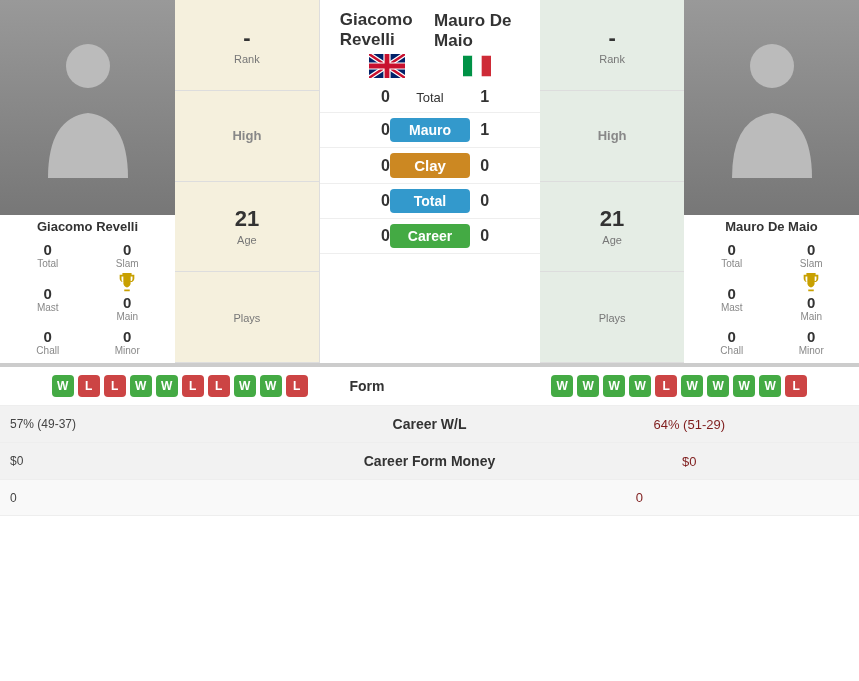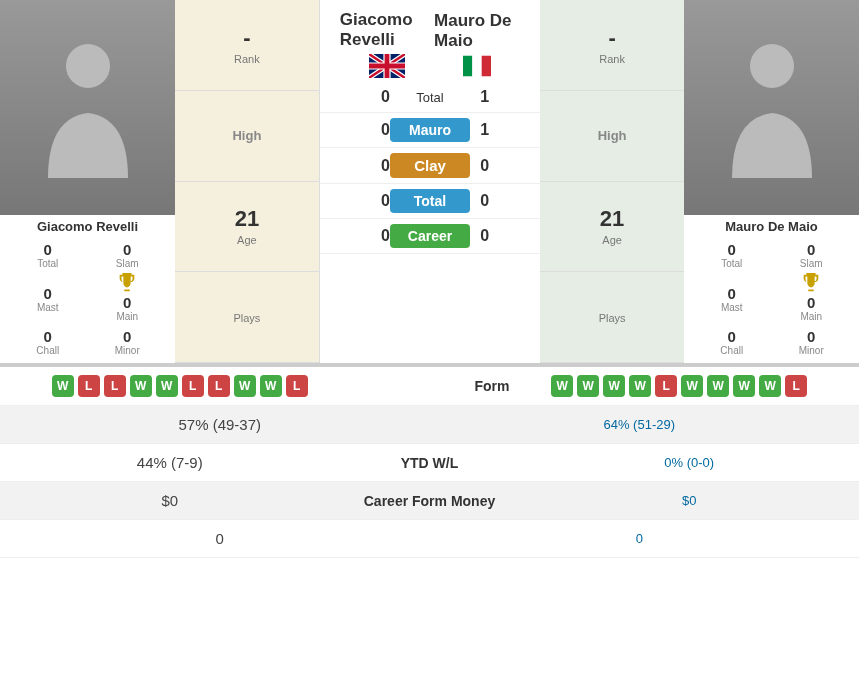--- a/index.html
+++ b/index.html
@@ -39,21 +39,21 @@
 
     .form-right {
       flex: 1;
       display: flex;
       gap: 4px;
       justify-content: center;
     }
 
     .form-label {
       width: 160px;
-      text-align: right;
+      text-align: left;
       font-weight: bold;
       font-size: 14px;
     }
 
     .form-badge {
       width: 22px;
       height: 22px;
       border-radius: 4px;
       display: flex;
       align-items: center;
@@ -73,30 +73,29 @@
       border-bottom: 1px solid #eee;
       background: #f9f9f9;
     }
 
     .data-row:nth-child(even) {
       background: #fff;
     }
 
     .data-left {
       flex: 1;
-      text-align: center;
-      font-size: 15px;
+      font-size: 12px;
       color: #444;
     }
 
     .data-right {
       flex: 1;
       text-align: center;
       font-size: 13px;
-      color: #0369a1;
+      color: #7f1d1d;
     }
 
     .data-center-label {
       width: 200px;
       text-align: center;
       font-weight: bold;
       font-size: 14px;
       color: #333;
     }
 
@@ -485,26 +484,22 @@
           <div class="form-badge w-badge">W</div>
           <div class="form-badge w-badge">W</div>
           <div class="form-badge w-badge">W</div>
           <div class="form-badge l-badge">L</div>
         </div>
     </div>
 
     <div id="data-rows">
         <div class="data-row" style="background: rgb(242, 242, 242);">
     <div class="data-left">57% (49-37)</div>
+    <div class="data-center-label">Career W/L</div>
     <div class="data-right">64% (51-29)</div>
-  </div>
-        <div class="data-row">
-    <div class="data-left">44% (7-9)</div>
-    <div class="data-center-label">YTD W/L</div>
-    <div class="data-right">0% (0-0)</div>
   </div>
         <div class="data-row" style="background: rgb(242, 242, 242);">
     <div class="data-left">$0</div>
     <div class="data-center-label">Career Form Money</div>
     <div class="data-right">$0</div>
   </div>
         <div class="data-row">
     <div class="data-left">0</div>
     <div class="data-right">0</div>
   </div>

